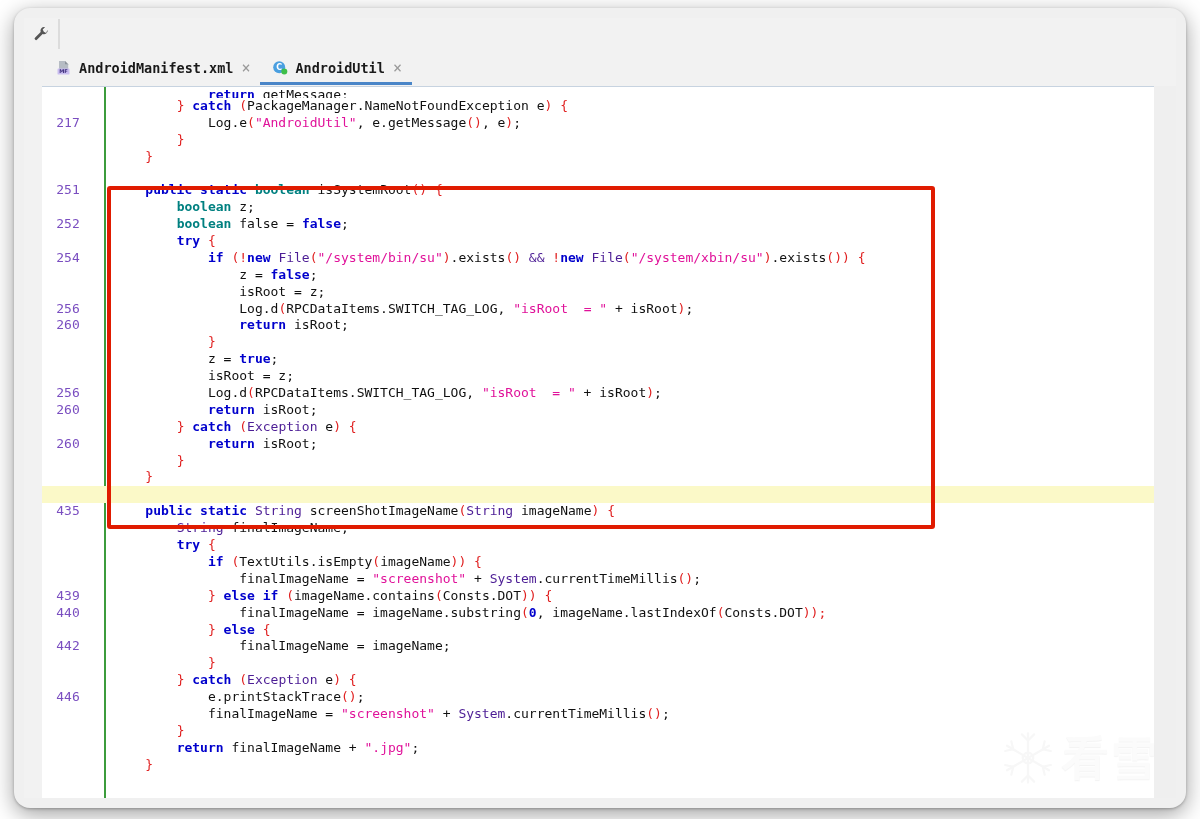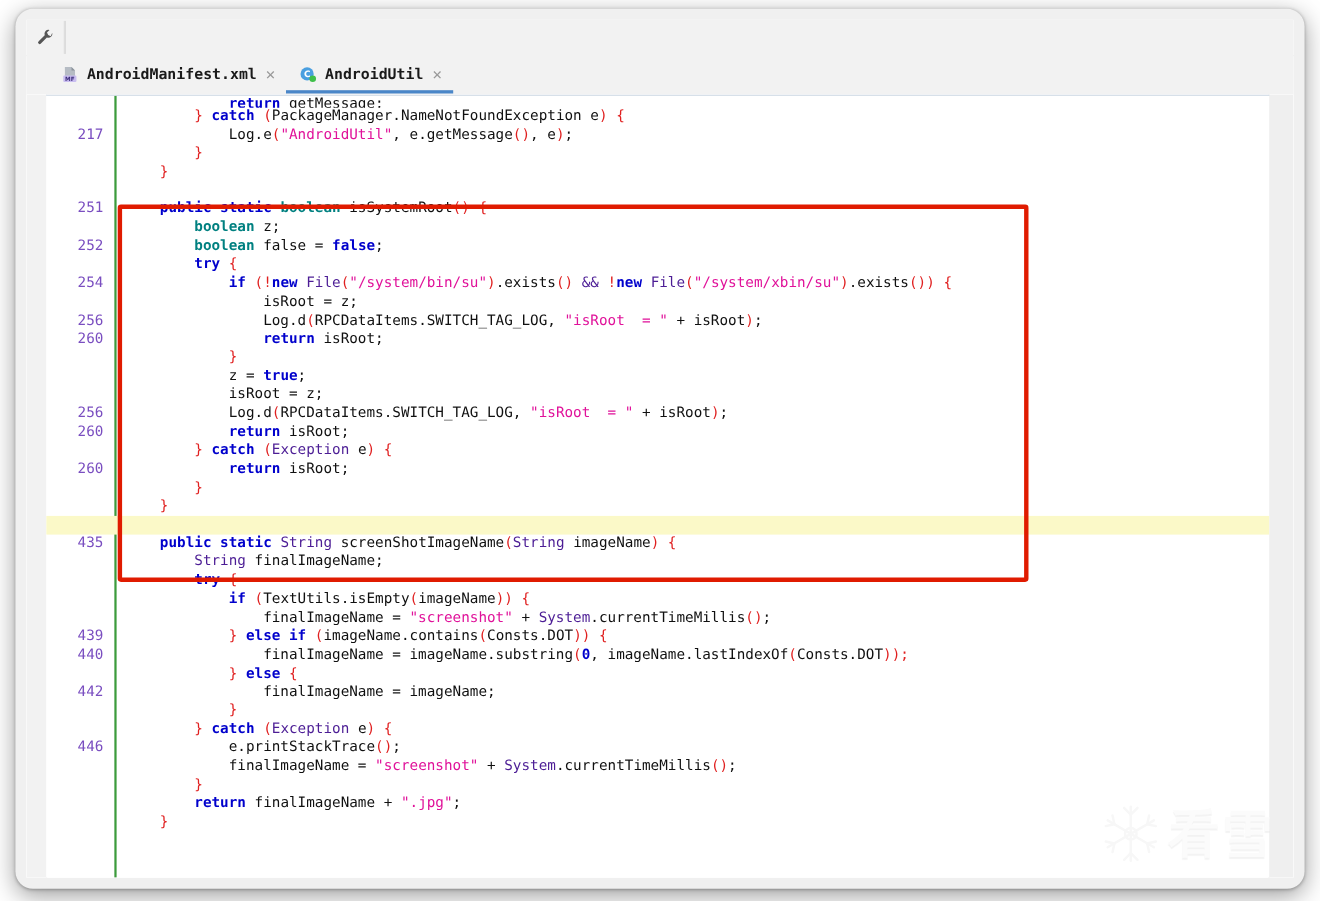--- a/index.html
+++ b/index.html
@@ -185,21 +185,21 @@
     font-size: 13px;
     white-space: pre;
     color: #000000;
   }
   .line.hl { background: #fbf9c8; }
 
   .lineno {
     position: absolute;
     left: 0;
     width: 52px;
-    text-align: right;
+    text-align: center;
     color: #7a4ec0;
     font-family: "DejaVu Sans Mono", monospace;
     font-size: 13px;
   }
   .linetext {
     position: absolute;
     left: 72px;
     right: 0;
     white-space: pre;
   }
@@ -302,20 +302,21 @@
               <div class="line"><span class="lineno"></span><span class="linetext"><span class="pln">        </span><span class="brc">}</span><span class="pln"> </span><span class="kw">catch</span><span class="pln"> </span><span class="pun">(</span><span class="pln">PackageManager.NameNotFoundException e</span><span class="pun">)</span><span class="pln"> </span><span class="brc">{</span></span></div>
               <div class="line"><span class="lineno">217</span><span class="linetext"><span class="pln">            Log.e</span><span class="pun">(</span><span class="str">"AndroidUtil"</span><span class="pln">, e.getMessage</span><span class="pun">()</span><span class="pln">, e</span><span class="pun">)</span><span class="pln">;</span></span></div>
               <div class="line"><span class="lineno"></span><span class="linetext"><span class="pln">        </span><span class="brc">}</span></span></div>
               <div class="line"><span class="lineno"></span><span class="linetext"><span class="pln">    </span><span class="brc">}</span></span></div>
               <div class="line"><span class="lineno"></span><span class="linetext"><span class="pln"></span></span></div>
               <div class="line"><span class="lineno">251</span><span class="linetext"><span class="pln">    </span><span class="kw">public static </span><span class="kw2">boolean</span><span class="pln"> isSystemRoot</span><span class="pun">()</span><span class="pln"> </span><span class="brc">{</span></span></div>
               <div class="line"><span class="lineno"></span><span class="linetext"><span class="pln">        </span><span class="kw2">boolean</span><span class="pln"> z;</span></span></div>
               <div class="line"><span class="lineno">252</span><span class="linetext"><span class="pln">        </span><span class="kw2">boolean</span><span class="pln"> false = </span><span class="kw">false</span><span class="pln">;</span></span></div>
               <div class="line"><span class="lineno"></span><span class="linetext"><span class="pln">        </span><span class="kw">try</span><span class="pln"> </span><span class="brc">{</span></span></div>
               <div class="line"><span class="lineno">254</span><span class="linetext"><span class="pln">            </span><span class="kw">if</span><span class="pln"> </span><span class="pun">(</span><span class="pun">!</span><span class="kw">new</span><span class="pln"> </span><span class="typ">File</span><span class="pun">(</span><span class="str">"/system/bin/su"</span><span class="pun">)</span><span class="pln">.exists</span><span class="pun">()</span><span class="pln"> </span><span class="typ">&amp;&amp;</span><span class="pln"> </span><span class="pun">!</span><span class="kw">new</span><span class="pln"> </span><span class="typ">File</span><span class="pun">(</span><span class="str">"/system/xbin/su"</span><span class="pun">)</span><span class="pln">.exists</span><span class="pun">())</span><span class="pln"> </span><span class="brc">{</span></span></div>
+              <div class="line"><span class="lineno"></span><span class="linetext"><span class="pln">                z = </span><span class="kw">false</span><span class="pln">;</span></span></div>
               <div class="line"><span class="lineno"></span><span class="linetext"><span class="pln">                isRoot = z;</span></span></div>
               <div class="line"><span class="lineno">256</span><span class="linetext"><span class="pln">                Log.d</span><span class="pun">(</span><span class="pln">RPCDataItems.SWITCH_TAG_LOG, </span><span class="str">"isRoot  = "</span><span class="pln"> + isRoot</span><span class="pun">)</span><span class="pln">;</span></span></div>
               <div class="line"><span class="lineno">260</span><span class="linetext"><span class="pln">                </span><span class="kw">return</span><span class="pln"> isRoot;</span></span></div>
               <div class="line"><span class="lineno"></span><span class="linetext"><span class="pln">            </span><span class="brc">}</span></span></div>
               <div class="line"><span class="lineno"></span><span class="linetext"><span class="pln">            z = </span><span class="kw">true</span><span class="pln">;</span></span></div>
               <div class="line"><span class="lineno"></span><span class="linetext"><span class="pln">            isRoot = z;</span></span></div>
               <div class="line"><span class="lineno">256</span><span class="linetext"><span class="pln">            Log.d</span><span class="pun">(</span><span class="pln">RPCDataItems.SWITCH_TAG_LOG, </span><span class="str">"isRoot  = "</span><span class="pln"> + isRoot</span><span class="pun">)</span><span class="pln">;</span></span></div>
               <div class="line"><span class="lineno">260</span><span class="linetext"><span class="pln">            </span><span class="kw">return</span><span class="pln"> isRoot;</span></span></div>
               <div class="line"><span class="lineno"></span><span class="linetext"><span class="pln">        </span><span class="brc">}</span><span class="pln"> </span><span class="kw">catch</span><span class="pln"> </span><span class="pun">(</span><span class="typ">Exception</span><span class="pln"> e</span><span class="pun">)</span><span class="pln"> </span><span class="brc">{</span></span></div>
               <div class="line"><span class="lineno">260</span><span class="linetext"><span class="pln">            </span><span class="kw">return</span><span class="pln"> isRoot;</span></span></div>

